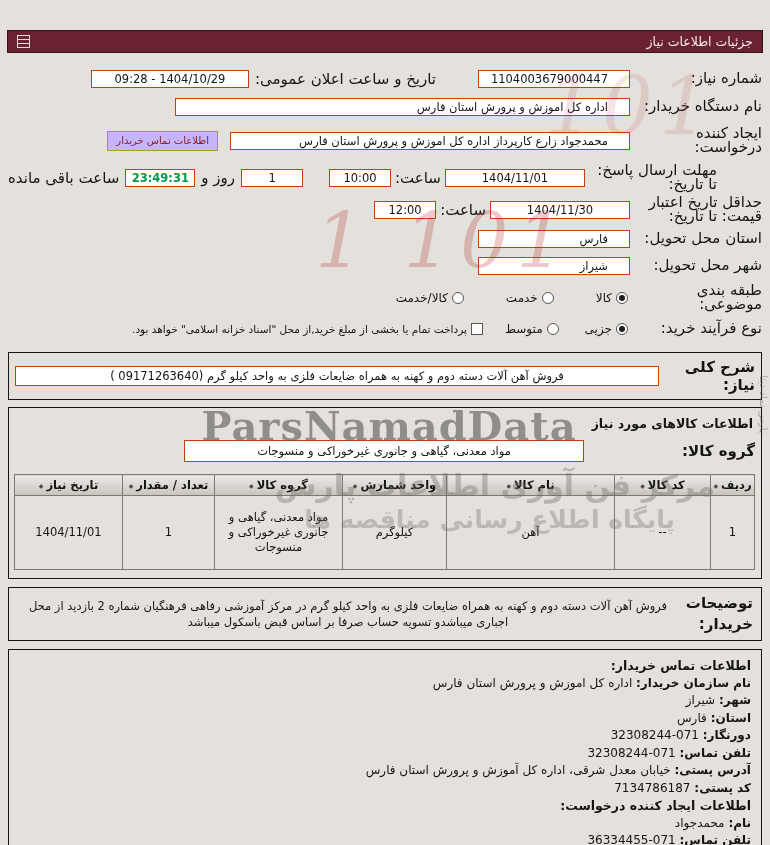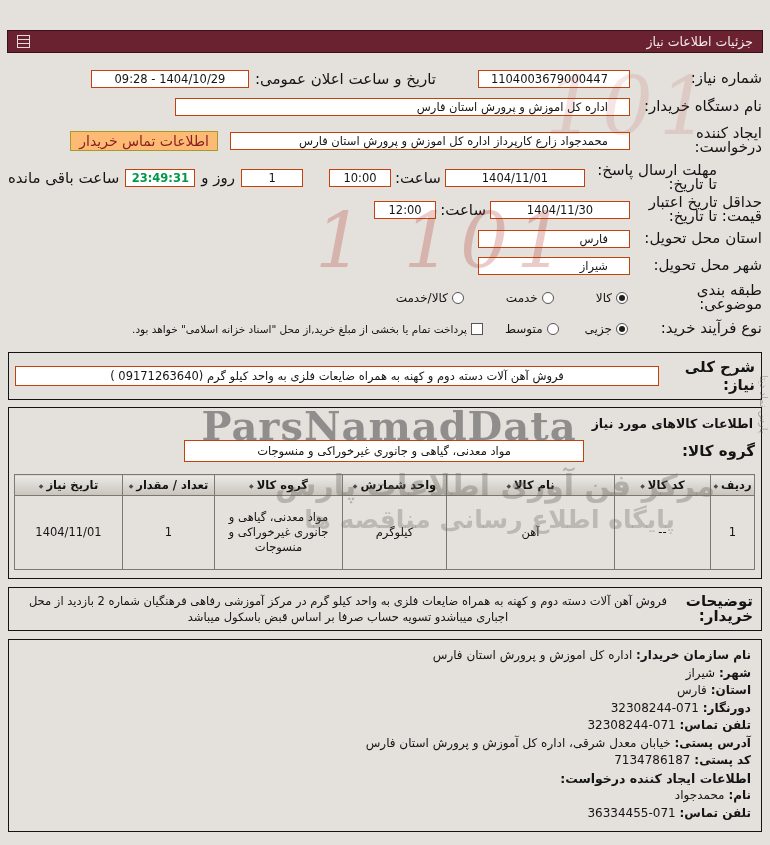--- a/index.html
+++ b/index.html
@@ -31,21 +31,21 @@
   .lbl { font-size: 15px; }
   .wlbl { width: 132px; flex-shrink: 0; line-height: 13.5px; padding-left: 4px; }
   .f { background: #fff; border: 1px solid #c2410c; height: 18px; display: flex; align-items: center; padding: 0 21px; font-size: 11.5px; overflow: hidden; white-space: nowrap; }
   .center { justify-content: center; }
   .grow { flex: 1; }
   .w152{width:152px} .w158{width:158px} .w455{width:455px} .w400{width:400px}
   .w140{width:140px} .w62{width:62px} .w70{width:70px}
   .mr42{margin-right:42px} .mr26{margin-right:26px} .mr6{margin-right:6px} .mr4{margin-right:4px}
   .ltr { direction: ltr; unicode-bidi: isolate; }
   .green { color: #019a4b; font-weight: bold; }
-  .ybtn { background: #fdba74; border: 1px solid #a79b27; color: #8b2020; height: 20px; display: flex; align-items: center; padding: 0 8px; font-size: 14px; margin-right: 12px; cursor: pointer; white-space: nowrap; }
+  .ybtn { background: #c4b5fd; border: 1px solid #a79b27; color: #8b2020; height: 20px; display: flex; align-items: center; padding: 0 8px; font-size: 10px; margin-right: 12px; cursor: pointer; white-space: nowrap; }
   .radio { width: 12px; height: 12px; min-width: 12px; border: 1px solid #555; border-radius: 50%; background: #fdfdfd; position: relative; display: inline-block; }
   .radio.sel::after { content: ""; position: absolute; left: 2px; top: 2px; right: 2px; bottom: 2px; border-radius: 50%; background: #1e1e1e; }
   .cb { width: 12px; height: 12px; min-width: 12px; border: 1px solid #555; background: #fdfdfd; display: inline-block; }
   .opt { display: flex; align-items: center; gap: 4px; font-size: 12px; white-space: nowrap; }
   .rowH .opt1 { margin-right: 2px; } .rowH .optn { margin-right: 42px; }
   .rowI .opt1 { margin-right: 2px; } .rowI .opt2 { margin-right: 26px; } .rowI .opt3 { margin-right: 22px; }
   .note { font-size: 10.5px; white-space: nowrap; }
   .box { border: 1px solid #141414; }
   .box1 { margin-top: 16px; display: flex; align-items: center; gap: 4px; padding: 5px 6px; }
   .box1 .lbl { font-weight: bold; width: 92px; flex-shrink: 0; }
@@ -55,21 +55,21 @@
   .group-row { display: flex; align-items: center; }
   .group-row .lbl { font-weight: bold; }
   .group-row .f { margin-right: 98px; height: 22px; }
   .tbl { width: 100%; border-collapse: collapse; margin-top: 12px; table-layout: fixed; }
   .tbl th { background: linear-gradient(180deg, #eceae6, #c8c4bd); border: 1px solid #7d7972; font-size: 11.5px; padding: 3px 1px; font-weight: bold; }
   .thc { display: flex; align-items: center; justify-content: center; gap: 3px; }
   .sort { font-size: 6px; color: #4a4a4a; }
   .tbl td { border: 1px solid #7d7972; font-size: 11.5px; text-align: center; vertical-align: middle; height: 74px; padding: 2px 4px; line-height: 15px; }
   .c0{width:44px} .c1{width:96px} .c2{width:168px} .c3{width:104px} .c4{width:128px} .c5{width:92px} .c6{width:108px}
   .box3 { margin-top: 8px; display: flex; align-items: center; gap: 6px; padding: 5px 8px; }
-  .box3 .lbl { font-weight: bold; width: 68px; min-width: 68px; line-height: 15px; }
+  .box3 .lbl { font-weight: bold; width: 68px; min-width: 68px; line-height: 21px; }
   .notes { flex: 1; font-size: 11.5px; line-height: 16px; text-align: center; }
   .box4 { margin-top: 8px; padding: 7px 10px 9px; font-size: 12px; }
   .cline { line-height: 17.5px; }
   .cline b { font-weight: bold; }
   .chdr { font-weight: bold; font-size: 12.5px; }
   
   .wm { position: absolute; z-index: 3; pointer-events: none; white-space: nowrap; }
   .wm-brand { top: 402px; left: 4px; width: 770px; text-align: center; font-size: 40px; font-weight: bold; color: rgba(75,75,75,.55); letter-spacing: 1px; font-family: "DejaVu Serif", serif; }
   .wm-fa1 { top: 468px; right: 55px; font-size: 30px; font-weight: bold; color: rgba(110,105,100,.38); }
   .wm-fa2 { top: 505px; right: 95px; font-size: 25px; font-weight: bold; color: rgba(110,105,100,.34); }
@@ -271,20 +271,21 @@
       </tbody>
     </table>
   </div>
 
   <div class="box box3">
     <span class="lbl">توضیحات خریدار:</span>
     <div class="notes">فروش آهن آلات دسته دوم و کهنه به همراه ضایعات فلزی به واحد کیلو گرم در مرکز آموزشی رفاهی فرهنگیان شماره 2 بازدید از محل اجباری میباشدو تسویه حساب صرفا بر اساس قبض باسکول میباشد</div>
   </div>
 
   <div class="box box4">
+    <div class="cline chdr">اطلاعات تماس خریدار:</div>
     <div class="cline"><b>نام سازمان خریدار:</b> <span>اداره کل اموزش و پرورش استان فارس</span></div>
     <div class="cline"><b>شهر:</b> <span>شیراز</span></div>
     <div class="cline"><b>استان:</b> <span>فارس</span></div>
     <div class="cline"><b>دورنگار:</b> <span class="ltr">32308244-071</span></div>
     <div class="cline"><b>تلفن تماس:</b> <span class="ltr">32308244-071</span></div>
     <div class="cline"><b>آدرس پستی:</b> <span>خیابان معدل شرقی، اداره کل آموزش و پرورش استان فارس</span></div>
     <div class="cline"><b>کد پستی:</b> <span class="ltr">7134786187</span></div>
     <div class="cline chdr">اطلاعات ایجاد کننده درخواست:</div>
     <div class="cline"><b>نام:</b> <span>محمدجواد</span></div>
     <div class="cline"><b>تلفن تماس:</b> <span class="ltr">36334455-071</span></div>

